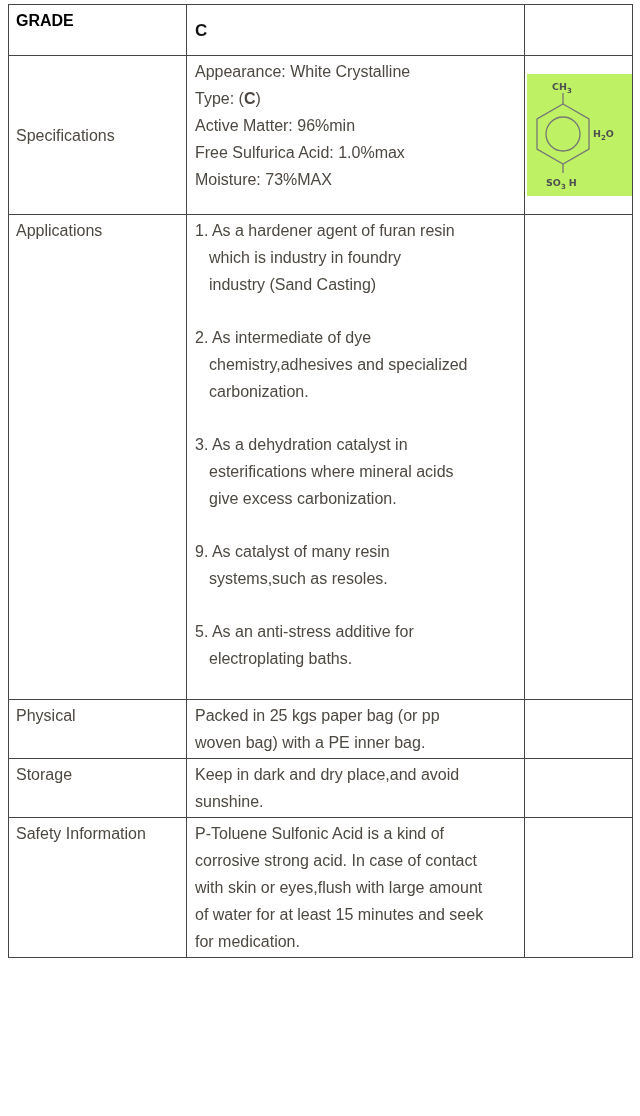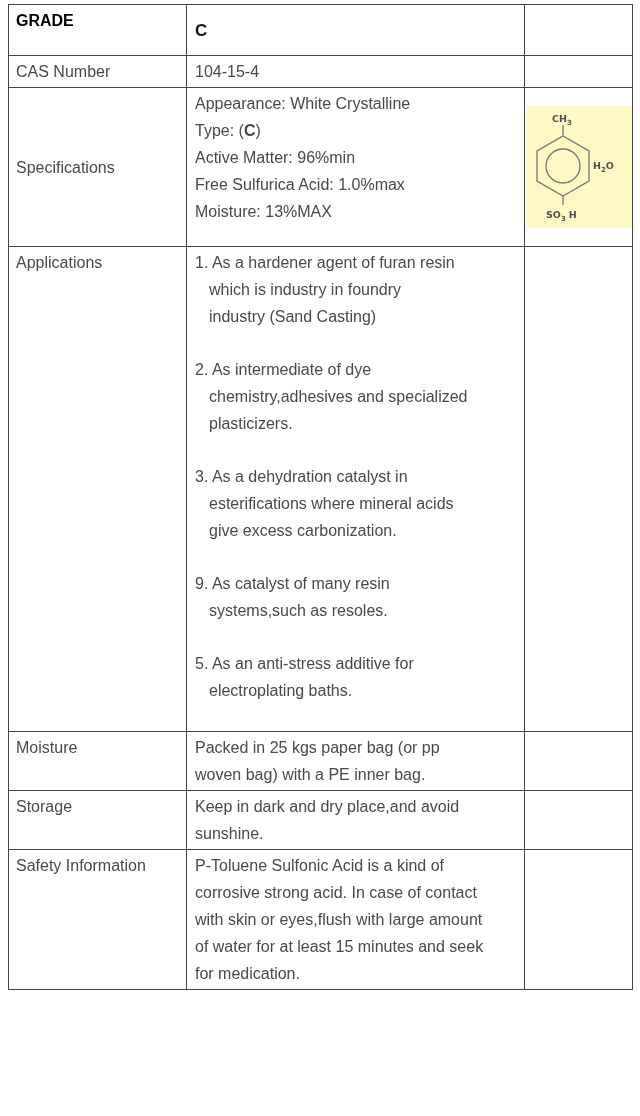--- a/index.html
+++ b/index.html
@@ -45,56 +45,51 @@
 
   sub.f{font-size:12px;line-height:0;}
 
   .app-item{margin-bottom:26px;}
   .app-item:last-child{margin-bottom:0;}
   .cont{padding-left:14px;}
 
   .struct-box{
     width:109px;height:122px;
     margin:16px auto;
-    background:#fef9c3;
+    background:#bef264;
   }
   .struct-box svg{display:block;}
 </style>
 </head>
 <body>
 
 <table class="spec-table">
   <colgroup>
       <col class="c1">
       <col class="c2">
       <col class="c3">
     </colgroup>
 
   <tbody>
       <tr class="r-grade">
     <td class="label-cell grade-label">GRADE</td>
     <td class="grade-value">C</td>
     <td></td>
   </tr>
 
-  <tr class="r-cas">
-    <td class="label-cell">CAS Number</td>
-    <td>104-15-4</td>
-    <td></td>
-  </tr>
 
 
   <tr class="r-specs">
     <td class="label-cell specs-label">Specifications</td>
     <td>
       <div>Appearance: White Crystalline</div>
       <div><span>Type: (</span><b>C</b><span>)</span></div>
       <div>Active Matter: 96%min</div>
       <div>Free Sulfurica Acid: 1.0%max</div>
-      <div>Moisture: 13%MAX</div>
+      <div>Moisture: 73%MAX</div>
     </td>
     <td class="struct-cell">
       <div class="struct-box">
         <svg width="97" height="122" viewBox="0 0 97 122" xmlns="http://www.w3.org/2000/svg">
           <g stroke="#767676" stroke-width="1.3" fill="none">
             <polygon points="36,30 62,45 62,75 36,90 10,75 10,45"></polygon>
             <circle cx="36" cy="60" r="17"></circle>
             <line x1="36" y1="30" x2="36" y2="19"></line>
             <line x1="36" y1="90" x2="36" y2="99"></line>
           </g>
@@ -113,41 +108,41 @@
     <td class="label-cell">Applications</td>
     <td>
       <div class="app-item">
         <div>1. As a hardener agent of furan resin</div>
         <div class="cont">which is industry in foundry</div>
         <div class="cont">industry (Sand Casting)</div>
       </div>
       <div class="app-item">
         <div>2. As intermediate of dye</div>
         <div class="cont">chemistry,adhesives and specialized</div>
-        <div class="cont">plasticizers.</div>
+        <div class="cont">carbonization.</div>
       </div>
       <div class="app-item">
         <div>3. As a dehydration catalyst in</div>
         <div class="cont">esterifications where mineral acids</div>
         <div class="cont">give excess carbonization.</div>
       </div>
       <div class="app-item">
         <div>9. As catalyst of many resin</div>
         <div class="cont">systems,such as resoles.</div>
       </div>
       <div class="app-item">
         <div>5. As an anti-stress additive for</div>
         <div class="cont">electroplating baths.</div>
       </div>
     </td>
     <td></td>
   </tr>
 
   <tr class="r-packing">
-    <td class="label-cell">Moisture</td>
+    <td class="label-cell">Physical</td>
     <td>
       <div>Packed in 25 kgs paper bag (or pp</div>
       <div>woven bag) with a PE inner bag.</div>
     </td>
     <td></td>
   </tr>
 
   <tr class="r-storage">
     <td class="label-cell">Storage</td>
     <td>

